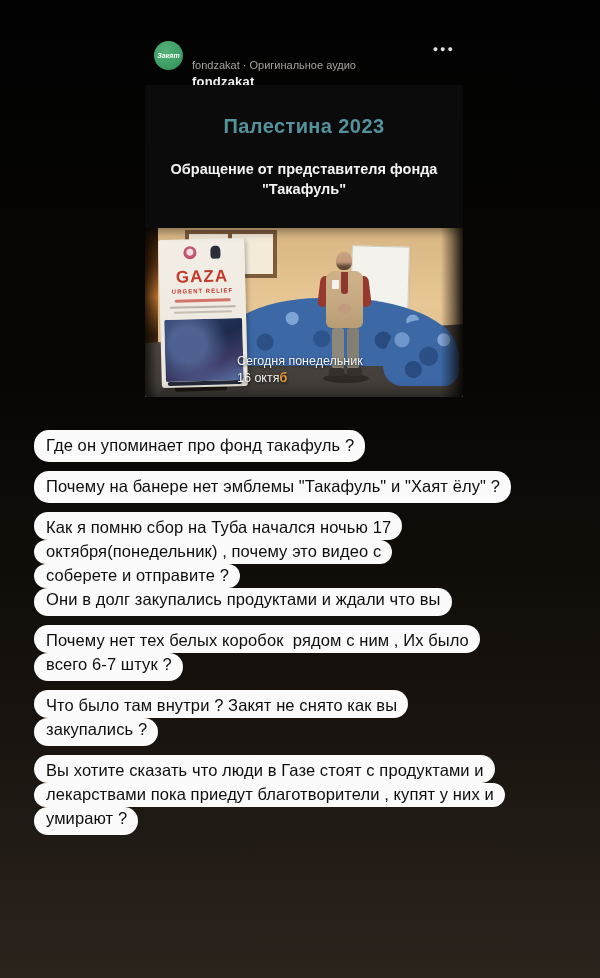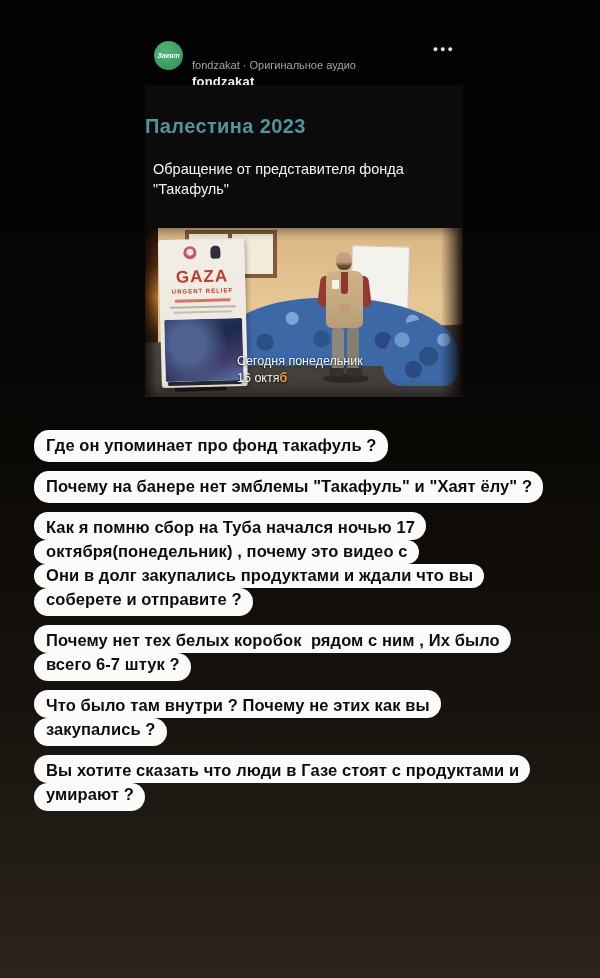--- a/index.html
+++ b/index.html
@@ -18,26 +18,26 @@
   }
   .username{position:absolute;left:47px;top:6px;font-size:13px;font-weight:700;color:#f2f2f2;letter-spacing:.2px;margin-top:32px;}
   .subtitle{position:absolute;left:47px;top:23px;font-size:11px;font-weight:400;color:#a6a2a0;}
   .more-dots{position:absolute;right:8px;top:8px;color:#e3e3e3;font-size:9px;letter-spacing:2px;cursor:pointer;}
   
   .video{
     position:absolute;left:145px;top:85px;width:318px;height:312px;
     background:#0b0b0b;border-radius:2px;overflow:hidden;
   }
   .video-title{
-    position:absolute;left:0;top:30px;width:100%;
+    position:absolute;left:0;top:30px;width:100%;text-align:center;
     font-size:20px;font-weight:700;color:#55929c;letter-spacing:.4px;
   }
   .video-heading{
-    position:absolute;left:8px;top:74px;width:100%;text-align:left;
-    font-size:14.5px;font-weight:400;color:#f4f4f4;line-height:20px;
+    position:absolute;left:0;top:74px;width:100%;text-align:center;
+    font-size:14.5px;font-weight:700;color:#f4f4f4;line-height:20px;
   }
   
   .photo{position:absolute;left:0;bottom:0;width:318px;height:169px;overflow:hidden;background:#e0bd8e;}
   .wall{position:absolute;inset:0;background:linear-gradient(180deg,#d9b684 0%,#e7c795 45%,#e3c08d 70%,#d8b481 100%);}
   .doorway{position:absolute;left:0;top:0;width:13px;height:125px;
     background:linear-gradient(180deg,#1d1209 0%,#59300f 30%,#b5702e 55%,#3a2310 85%);}
   .window{
     position:absolute;left:40px;top:2px;width:92px;height:48px;
     background:#f3ead8;border:4px solid #7d5c3c;box-sizing:border-box;
   }
@@ -120,21 +120,21 @@
     text-shadow:0 1px 3px rgba(0,0,0,.8);line-height:17px;}
   .caption-hl{color:#e79b3c;font-weight:700;}
   .photo-edge{position:absolute;inset:0;pointer-events:none;
     background:linear-gradient(90deg,rgba(8,4,2,.55) 0%,transparent 4%,transparent 93%,rgba(10,5,2,.85) 100%);}
   .photo-vignette{position:absolute;inset:0;pointer-events:none;box-shadow:inset 0 4px 10px rgba(0,0,0,.35), inset 0 -6px 12px rgba(0,0,0,.3);}
   
   .stickers{position:absolute;left:34px;top:430px;width:540px;}
   .sticker{margin-bottom:9px;}
   .sticker-line{
     display:table;white-space:pre;background:#fbfbfb;color:#0d0d0d;
-    font-size:16.5px;font-weight:700;line-height:19px;letter-spacing:.1px;
+    font-size:16.5px;font-weight:400;line-height:19px;letter-spacing:.1px;
     padding:2px 11px 3px 12px;border-radius:15px;
   }
   .sticker-line:first-child{padding-top:6px;}
   .sticker-line:last-child{padding-bottom:7px;}
 </style>
 </head>
 <body>
 
 <div id="page">
 
@@ -208,30 +208,31 @@
   <div class="stickers">
       <div class="sticker">
         <div class="sticker-line">Где он упоминает про фонд такафуль ?</div>
       </div>
       <div class="sticker">
         <div class="sticker-line">Почему на банере нет эмблемы "Такафуль" и "Хаят ёлу" ?</div>
       </div>
       <div class="sticker">
         <div class="sticker-line">Как я помню сбор на Туба начался ночью 17</div>
         <div class="sticker-line">октября(понедельник) , почему это видео с</div>
+        <div class="sticker-line">соберете и отправите ?</div>
         <div class="sticker-line">Они в долг закупались продуктами и ждали что вы</div>
-        <div class="sticker-line">соберете и отправите ?</div>
       </div>
       <div class="sticker">
         <div class="sticker-line">Почему нет тех белых коробок  рядом с ним , Их было</div>
         <div class="sticker-line">всего 6-7 штук ?</div>
       </div>
       <div class="sticker">
-        <div class="sticker-line">Что было там внутри ? Почему не этих как вы</div>
+        <div class="sticker-line">Что было там внутри ? Закят не снято как вы</div>
         <div class="sticker-line">закупались ?</div>
       </div>
       <div class="sticker">
         <div class="sticker-line">Вы хотите сказать что люди в Газе стоят с продуктами и</div>
+        <div class="sticker-line">лекарствами пока приедут благотворители , купят у них и</div>
         <div class="sticker-line">умирают ?</div>
       </div>
     </div>
 
 </div>
 
 </body></html>

